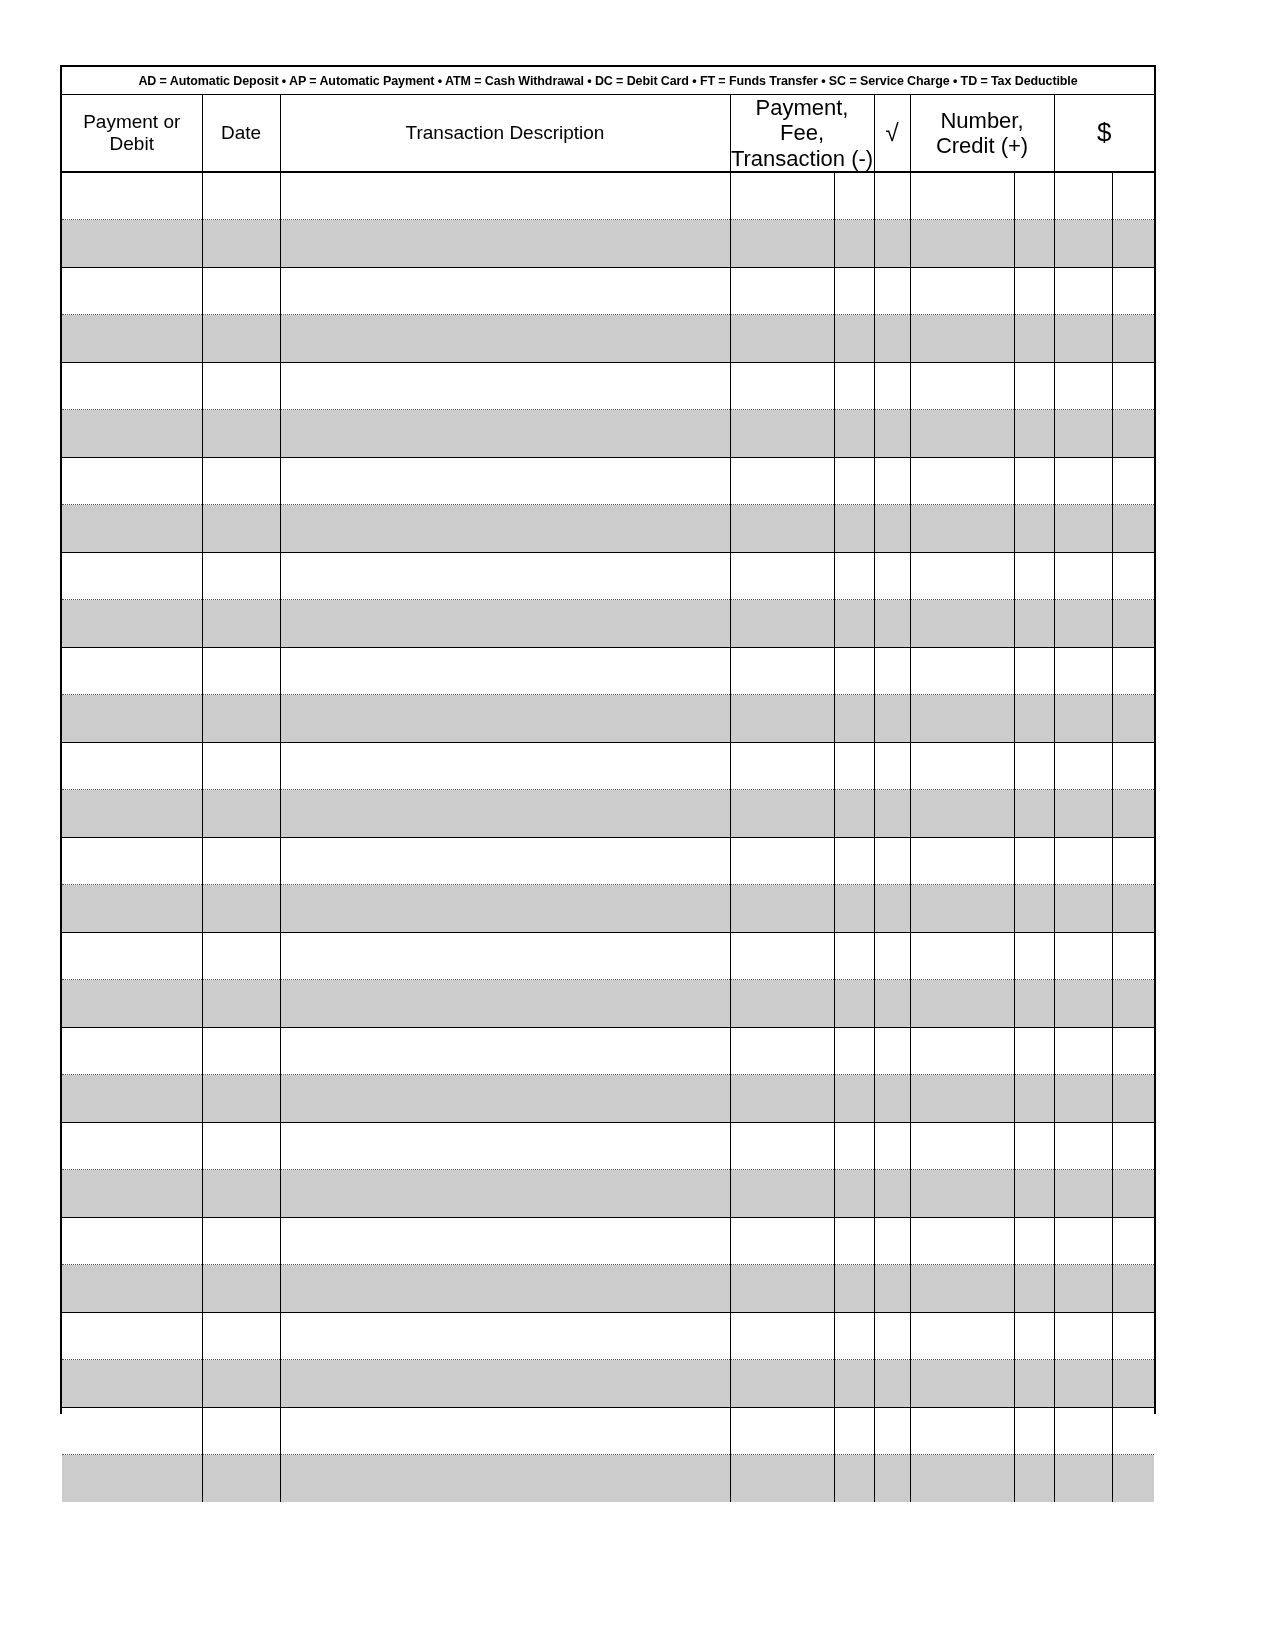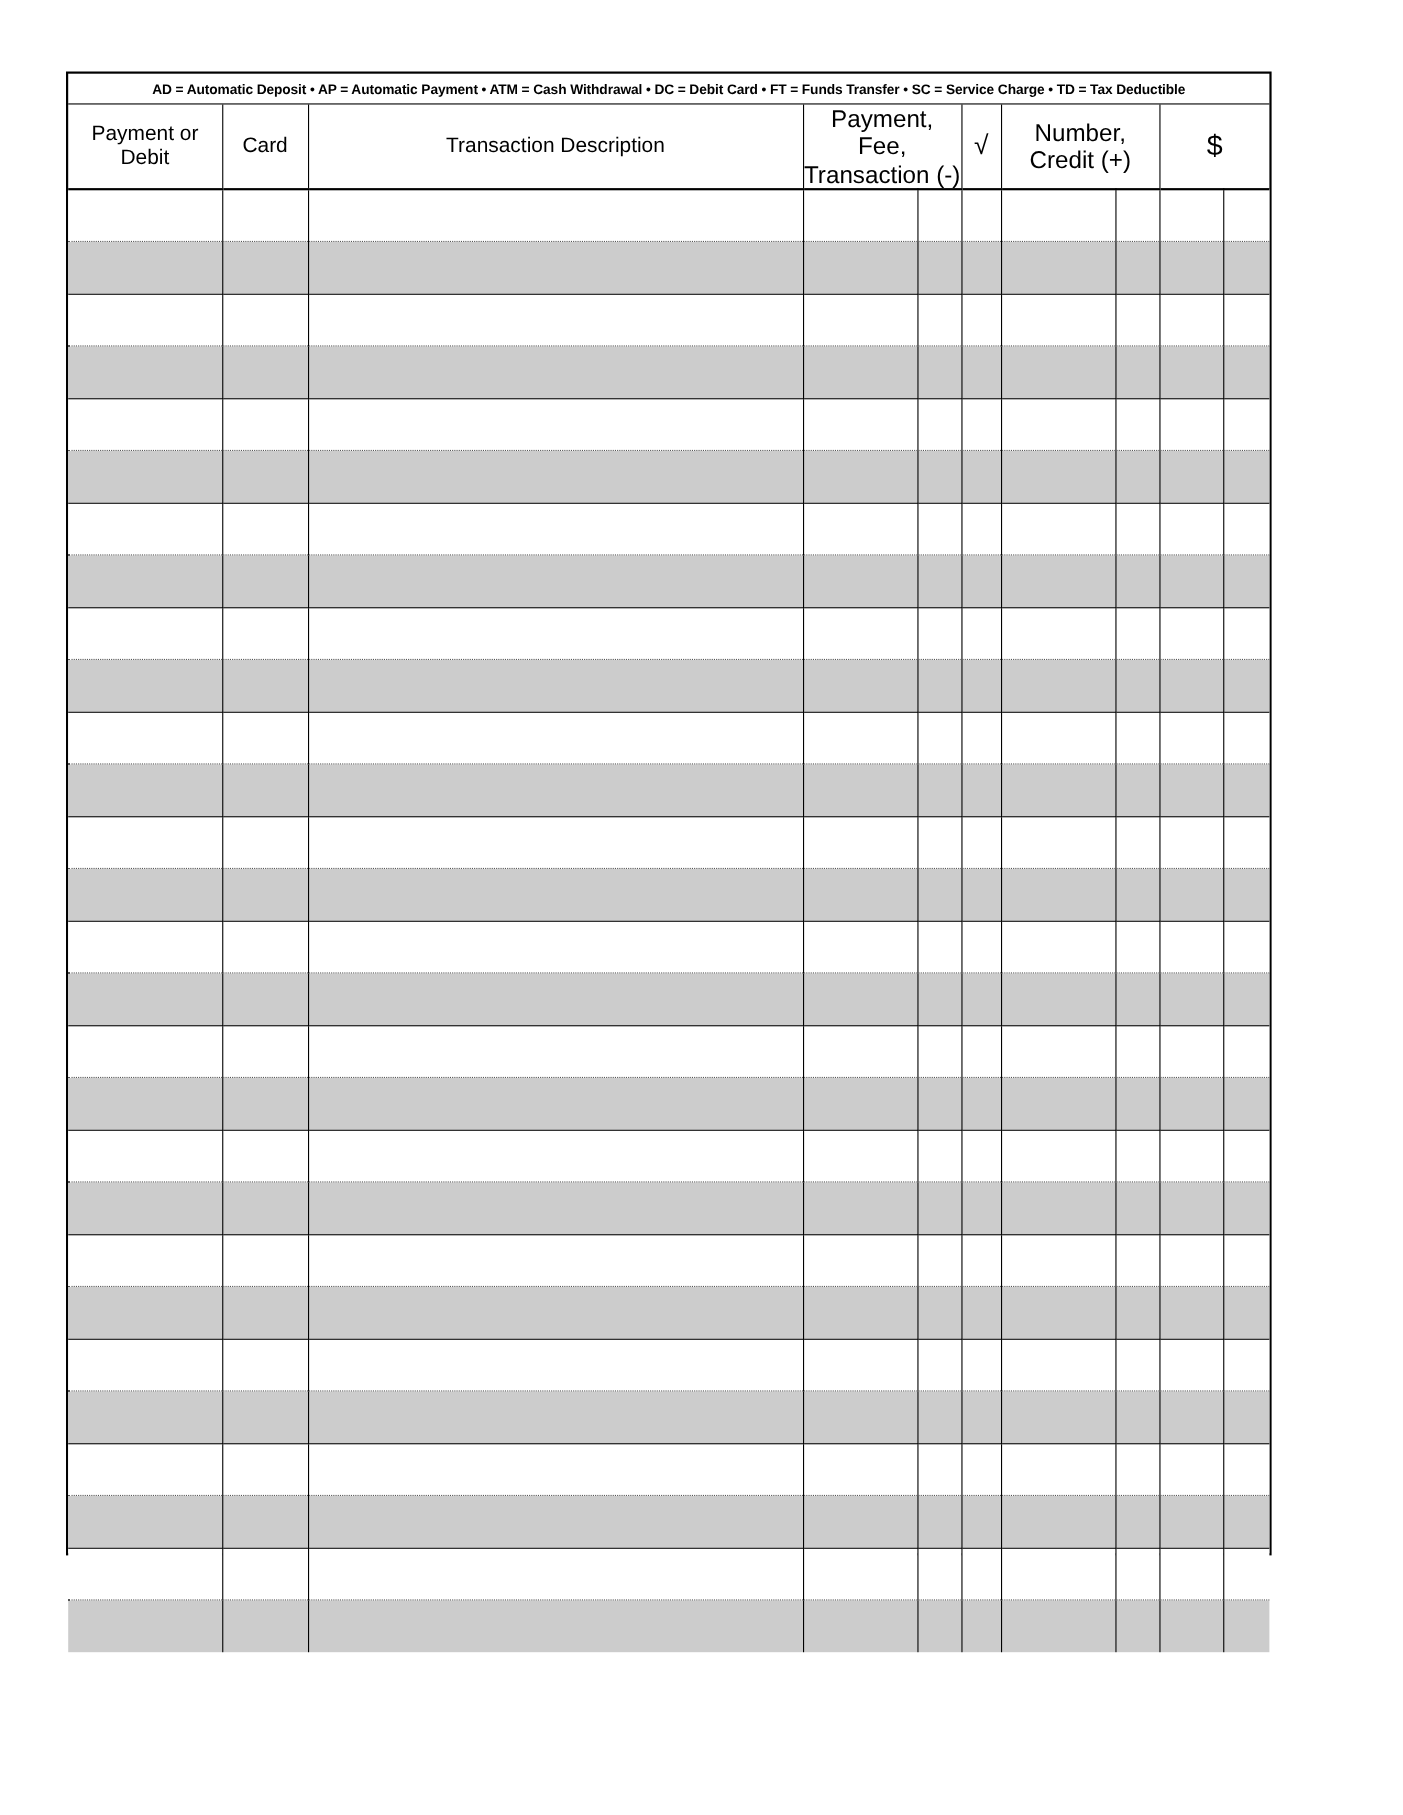--- a/index.html
+++ b/index.html
@@ -123,21 +123,21 @@
         <col class="c-depcent">
         <col class="c-balance">
         <col class="c-balcent">
       </colgroup>
       <thead>
         <tr>
           <th>
             <div>Payment or</div>
             <div>Debit</div>
           </th>
-          <th>Card</th>
+          <th>Date</th>
           <th>Transaction Description</th>
           <th class="small-head" colspan="2">
             <div>Payment, Fee,</div>
             <div>Transaction (-)</div>
           </th>
           <th class="check-head">√</th>
           <th class="small-head" colspan="2">
             <div>Number,</div>
             <div>Credit (+)</div>
           </th>

